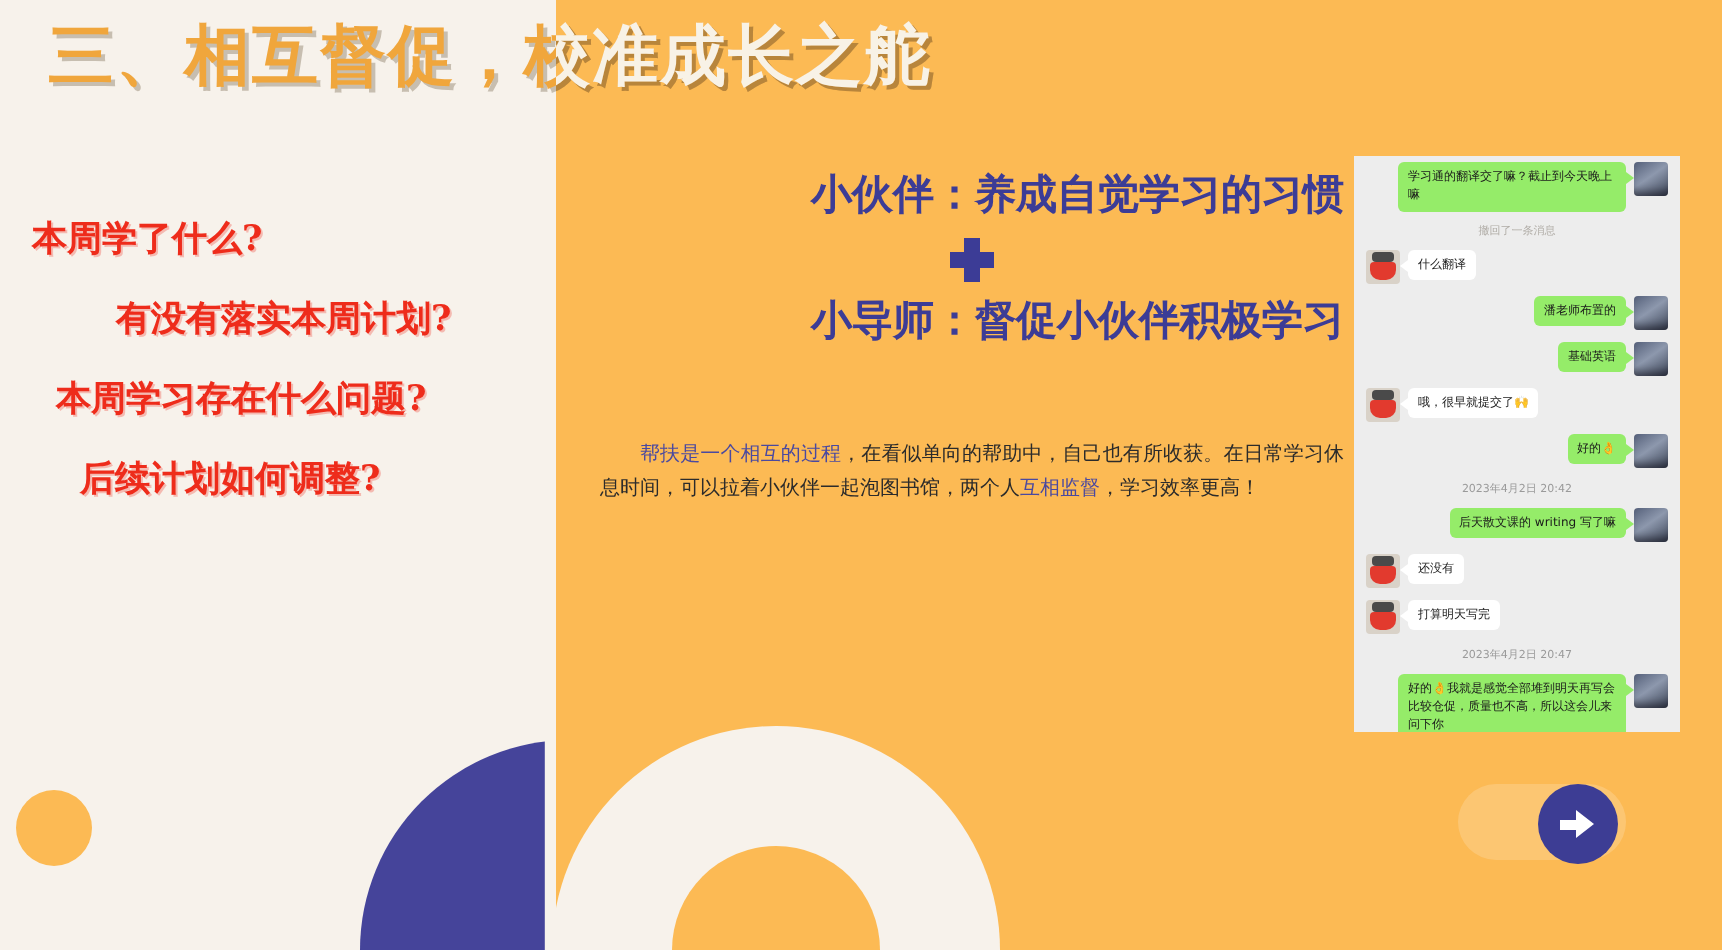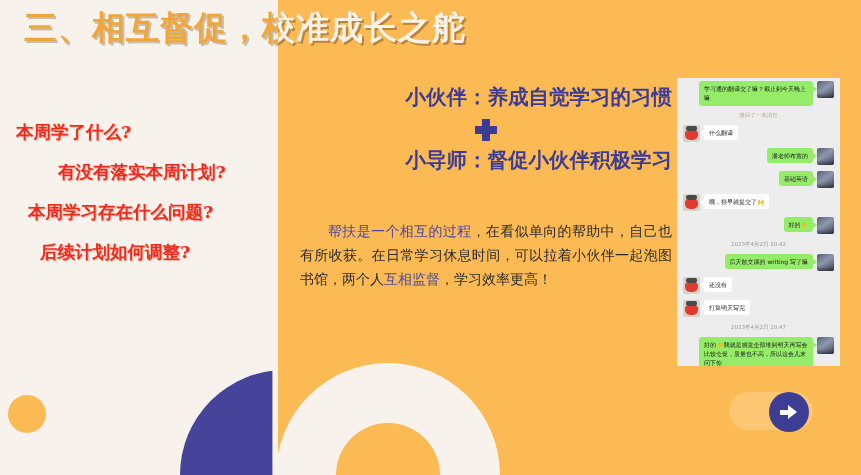--- a/index.html
+++ b/index.html
@@ -32,21 +32,21 @@
     font-family:"DejaVu Serif","Liberation Serif",serif;
     color:#F0A63C;
     text-shadow:2px 2px 0 rgba(90,70,40,.30);
   }
   .title-clip-orange{
     position:absolute;left:278px;top:0;width:583px;height:56px;overflow:hidden;
   }
   .title-clip-orange .title{left:-254px;color:#F8F2E6;text-shadow:2px 2px 0 rgba(150,100,40,.35);}
 
   
-  .qlist{position:absolute;left:0;top:122px;width:232px;}
+  .qlist{position:absolute;left:0;top:110px;width:232px;}
   .q{
     color:#EE2C1B;font-weight:bold;font-size:17.5px;
     font-family:"DejaVu Serif","Liberation Serif",serif;
     white-space:nowrap;text-shadow:1px 1px 0 rgba(238,44,27,.28);
     margin-bottom:18px;line-height:1.25;
   }
   .q.i0{padding-left:16px;}
   .q.i1{padding-left:58px;}
   .q.i2{padding-left:4px;margin-left:24px;}
   .q.i3{padding-left:40px;}
@@ -57,21 +57,21 @@
     text-align:right;color:#3C3C96;font-weight:bold;font-size:20.5px;
     font-family:"DejaVu Serif","Liberation Serif",serif;line-height:1.3;
     white-space:nowrap;
   }
   .plus-icon{display:block;margin:8px auto 6px auto;width:22px;height:22px;position:relative;}
   .plus-icon:before,.plus-icon:after{content:"";position:absolute;background:#3C3C96;}
   .plus-icon:before{left:7px;top:0;width:8px;height:22px;}
   .plus-icon:after{left:0;top:7px;width:22px;height:8px;}
 
   .para{
-    margin-top:46px;font-size:14px;line-height:1.72;color:#2B2B2B;
+    margin-top:46px;font-size:10px;line-height:1.72;color:#2B2B2B;
     font-family:"DejaVu Serif","Liberation Serif",serif;
     text-indent:2em;text-align:justify;
   }
   .para .hl{color:#4A49A0;}
 
   
   .chat{
     position:absolute;left:677px;top:78px;width:163px;height:288px;
     background:#EDEDED;overflow:hidden;
     font-family:"DejaVu Sans","Liberation Sans",sans-serif;

